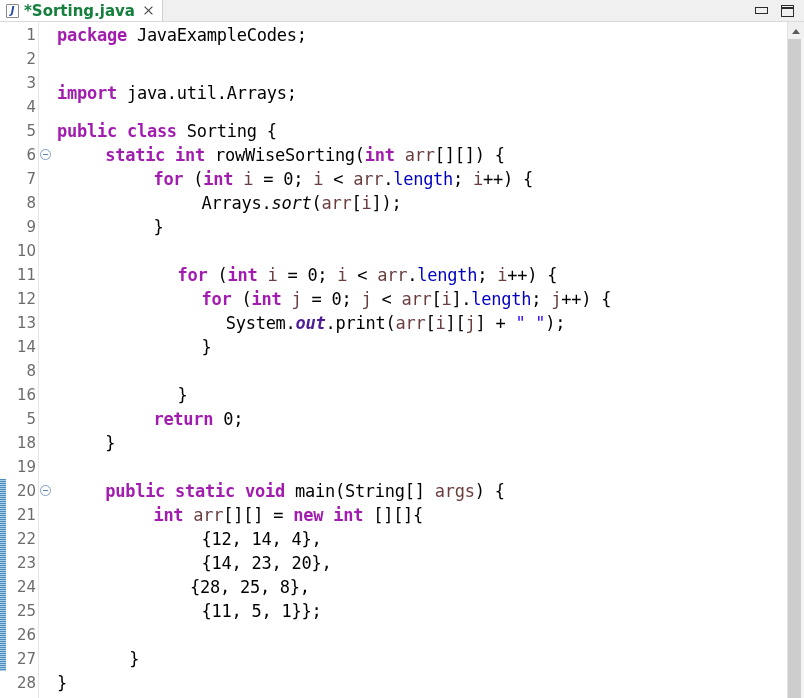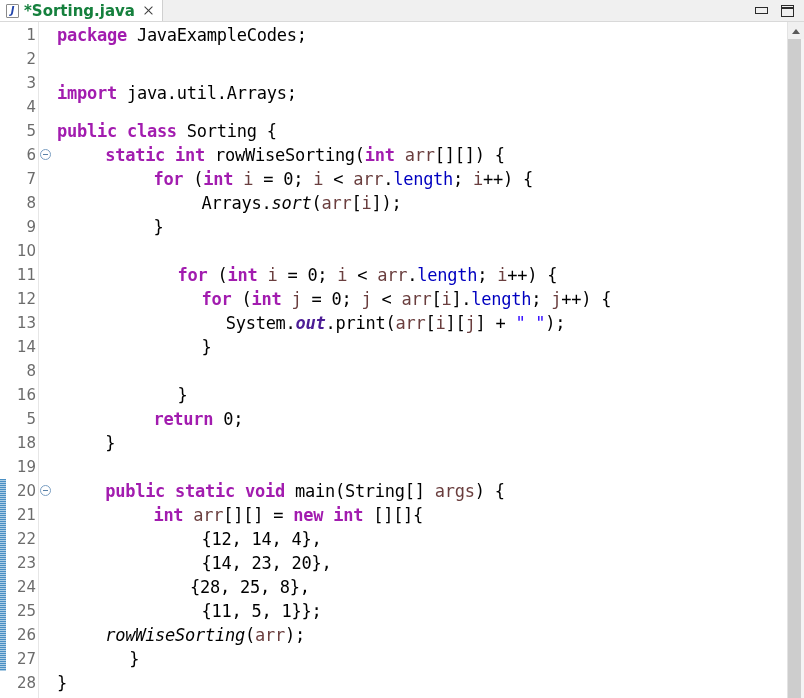--- a/index.html
+++ b/index.html
@@ -345,21 +345,20 @@
         <div class="line" style="top: 361px; left: 124.5px;"><span>}</span></div>
         <div class="line" style="top: 385px; left: 100.4px;"><span class="kw">return</span><span> 0;</span></div>
         <div class="line" style="top: 409px; left: 52.2px;"><span>}</span></div>
         <div class="line" style="top: 433px; left: 4px;"></div>
         <div class="line" style="top: 481px; left: 100.4px;"><span class="kw">int</span><span> </span><span class="lvar">arr</span><span>[][] = </span><span class="kw">new</span><span> </span><span class="kw">int</span><span> [][]{</span></div>
         <div class="line" style="top: 457px; left: 52.2px;"><span class="kw">public</span><span> </span><span class="kw">static</span><span> </span><span class="kw">void</span><span> main(String[] </span><span class="lvar">args</span><span>) {</span></div>
         <div class="line" style="top: 505px; left: 148.6px;"><span>{12, 14, 4},</span></div>
         <div class="line" style="top: 529px; left: 148.6px;"><span>{14, 23, 20},</span></div>
         <div class="line" style="top: 553px; left: 137px;"><span>{28, 25, 8},</span></div>
         <div class="line" style="top: 577px; left: 148.6px;"><span>{11, 5, 1}};</span></div>
-        <div class="line" style="top: 601px; left: 52.2px;"><span class="smth">rowWiseSorting</span><span>(</span><span class="lvar">arr</span><span>);</span></div>
         <div class="line" style="top: 625px; left: 76.3px;"><span>}</span></div>
         <div class="line" style="top: 649px; left: 4px;"><span>}</span></div>
       </div>
 
     <div class="vscroll">
       <div class="vs-up"></div>
       <div class="vs-thumb" id="vsthumb" style="top: 17px; height: 660px;"></div>
     </div>
 
   </div>

